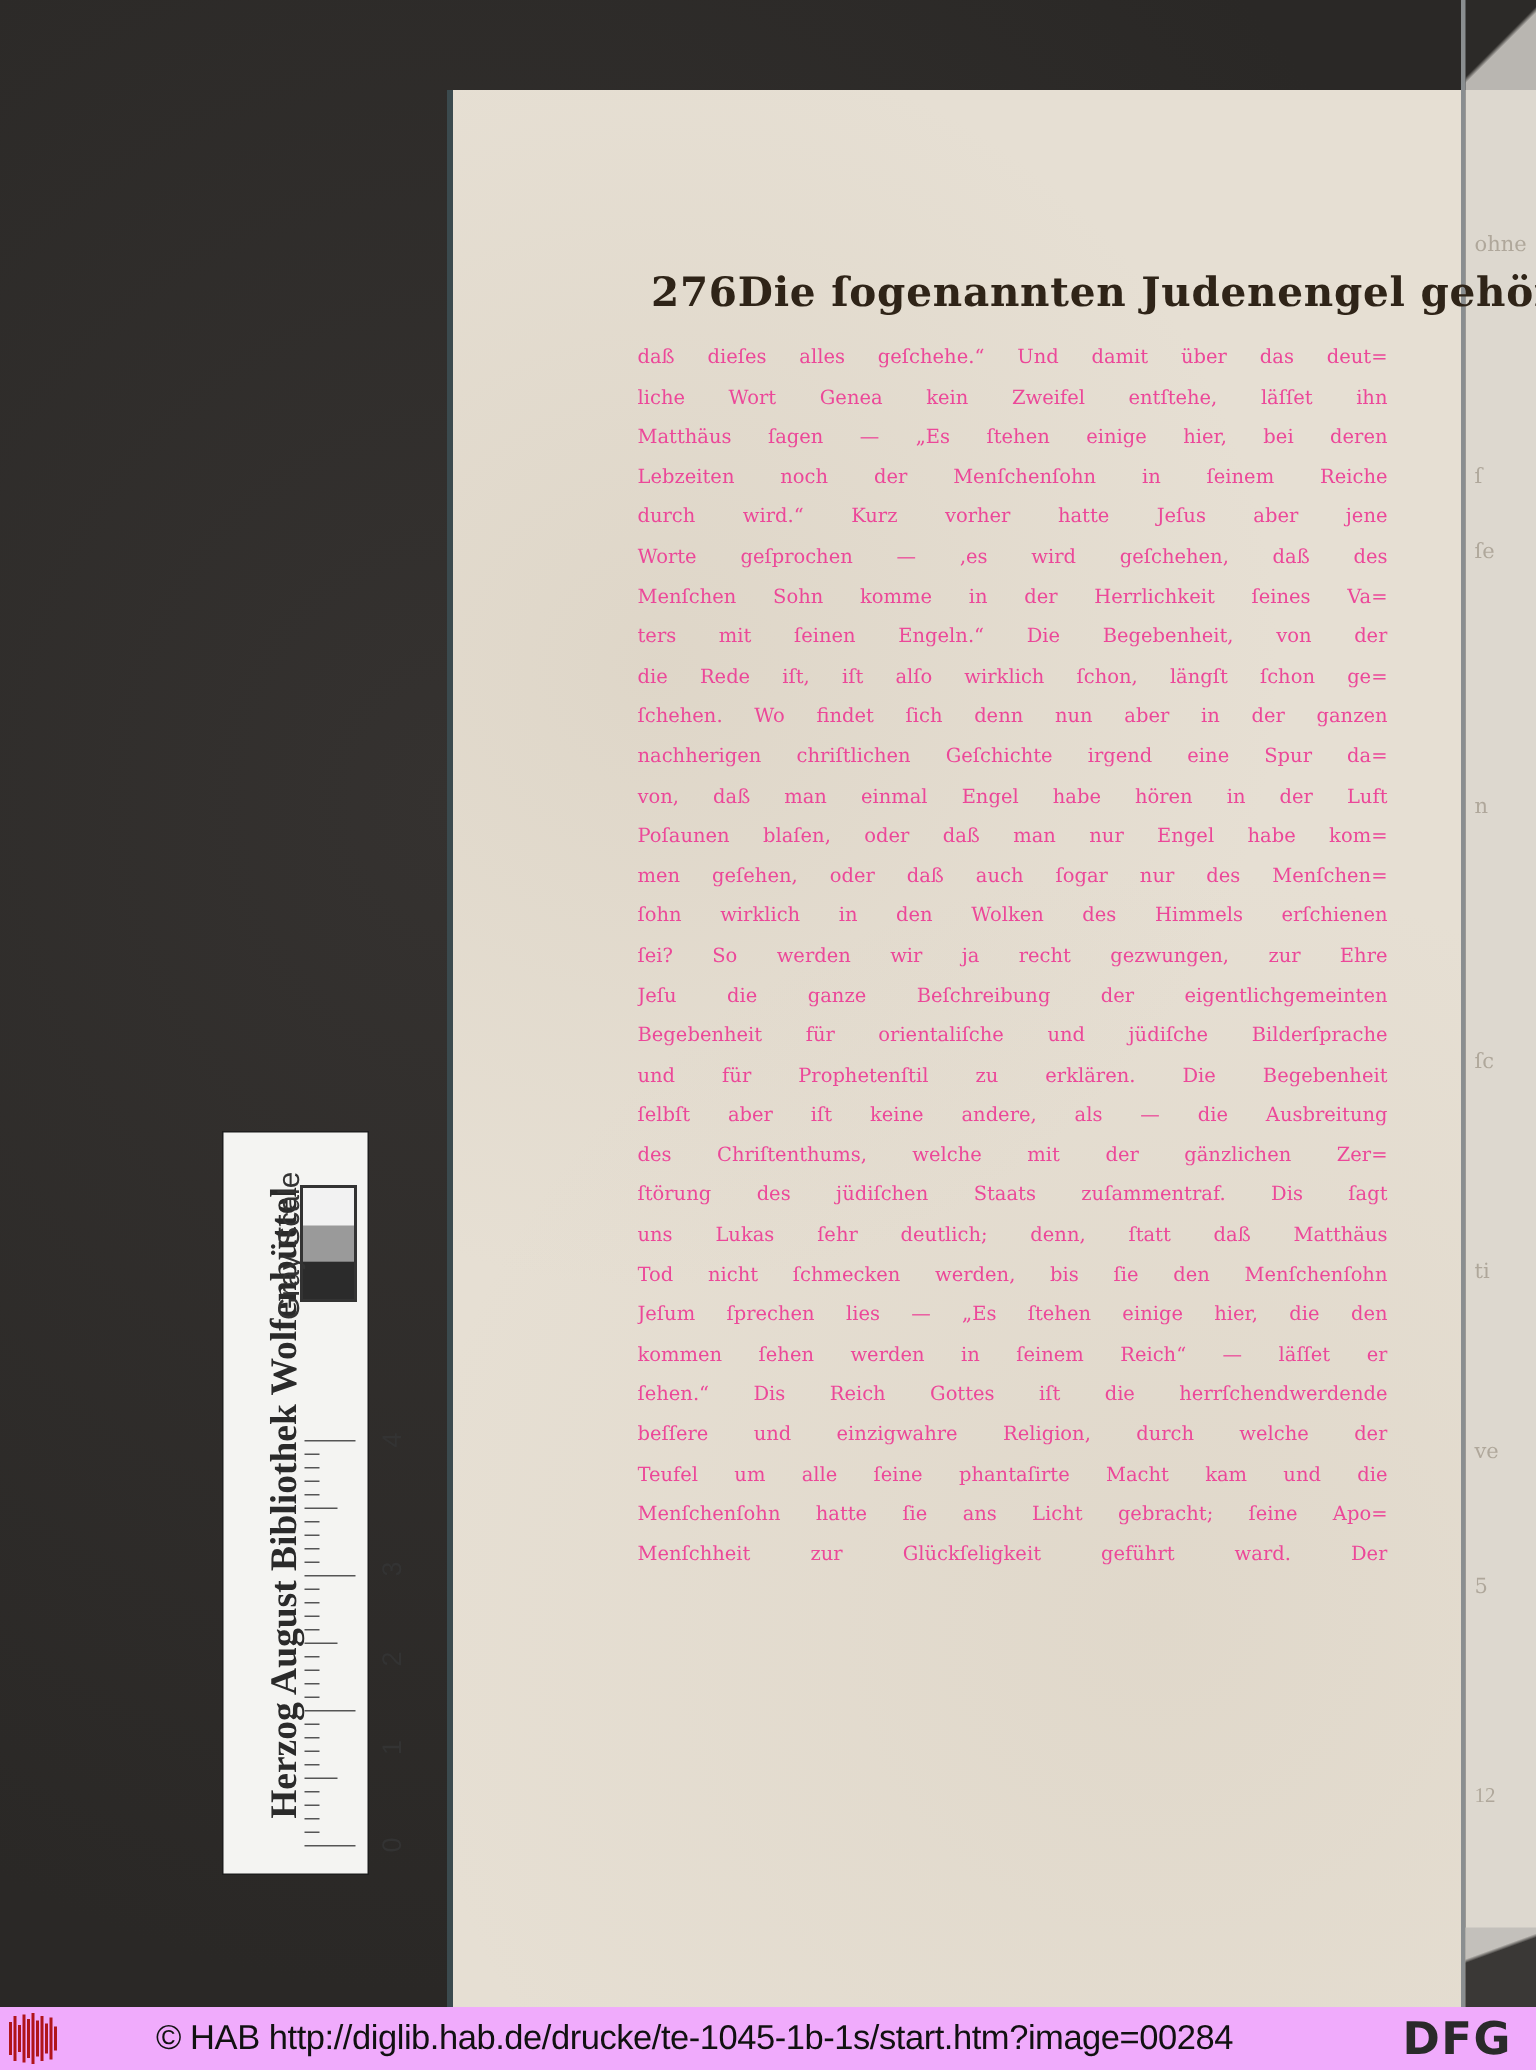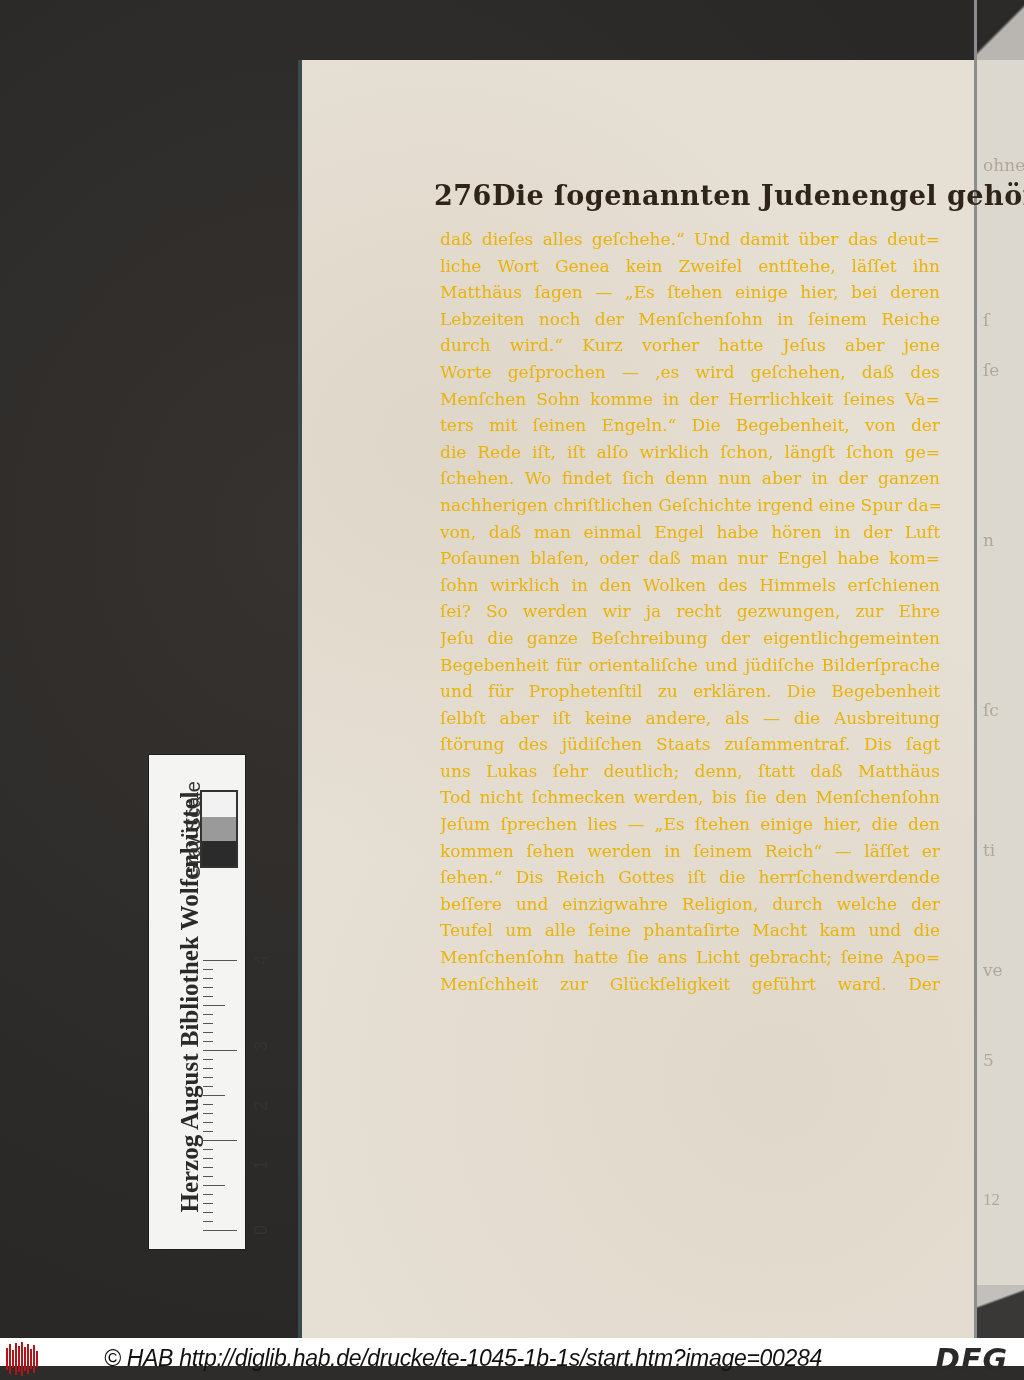--- a/index.html
+++ b/index.html
@@ -27,39 +27,39 @@
     position:absolute; left:974px; top:0; width:3px; height:1338px;
     background:#8a8e90;
   }
   .next-page {
     position:absolute; left:977px; top:60px; width:47px; height:1278px;
     background:#ddd8cf;
     overflow:hidden;
   }
   .next-page .ghost {
     position:absolute; left:6px; font-family:"DejaVu Serif", serif;
-    color:rgba(120,108,90,0.45); font-size:17px; white-space:nowrap;
+    color:rgba(120,108,90,0.45); font-size:14px; white-space:nowrap;
   }
   .top-corner {
     position:absolute; left:977px; top:0; width:47px; height:60px;
     background:linear-gradient(135deg, #2c2a28 0 48%, #b9b6b1 52% 100%);
   }
   .bottom-corner {
     position:absolute; left:977px; top:1285px; width:47px; height:53px;
     background:linear-gradient(160deg, #c3c0bb 0 30%, #3a3836 34% 100%);
   }
   .running-head {
     position:absolute; left:434px; top:180px; width:500px;
     font-size:27px; font-weight:bold; color:#2f2418; letter-spacing:0.5px;
     white-space:nowrap;
   }
   .running-head .pageno { }
   .body-text {
-    position:absolute; left:440px; top:226px; width:500px;
-    font-size:17px; line-height:26.6px; color:#eab308;
+    position:absolute; left:425px; top:226px; width:500px;
+    font-size:13px; line-height:26.6px; color:#ec4899;
   }
   .body-text .line {
     display:block; height:26.6px; white-space:nowrap;
     text-align:justify; text-align-last:justify;
     overflow:hidden;
   }
   .body-text .line.last { text-align-last:right; }
   .catchword { }
 
   
@@ -91,22 +91,22 @@
   .ruler .tick { position:absolute; left:0; height:1px; background:#555; }
   .ruler .num {
     position:absolute; left:48px; width:20px; height:16px;
     transform:rotate(-90deg);
     font-family:"Liberation Sans", sans-serif; font-size:18px; color:#333;
     text-align:center; line-height:16px;
   }
 
   
   .footer {
-    position:absolute; left:0; top:1338px; width:1024px; height:28px;
-    background:#ffffff; display:flex; align-items:center;font-style:italic;
+    position:absolute; left:0; top:1338px; width:1024px; height:42px;
+    background:#f0abfc; display:flex; align-items:center;
   }
   .footer .hab-logo {
     position:absolute; left:6px; top:4px; width:40px; height:34px;
     display:flex; gap:1px; align-items:center;
   }
   .footer .hab-logo span { display:block; width:2px; background:#b0151a; }
   .footer .credit {
     position:absolute; left:104px; top:7px;
     font-family:"Liberation Sans", sans-serif; font-size:23px; color:#111;
     letter-spacing:-0.3px; white-space:nowrap;
@@ -151,26 +151,28 @@
   <span class="line">Lebzeiten noch der Menſchenſohn in ſeinem Reiche</span>
   <span class="line">durch wird.“  Kurz vorher hatte Jeſus aber jene</span>
   <span class="line">Worte geſprochen — ‚es wird geſchehen, daß des</span>
   <span class="line">Menſchen Sohn komme in der Herrlichkeit ſeines Va=</span>
   <span class="line">ters mit ſeinen Engeln.“  Die Begebenheit, von der</span>
   <span class="line">die Rede iſt, iſt alſo wirklich ſchon, längſt ſchon ge=</span>
   <span class="line">ſchehen.  Wo findet ſich denn nun aber in der ganzen</span>
   <span class="line">nachherigen chriſtlichen Geſchichte irgend eine Spur da=</span>
   <span class="line">von, daß man einmal Engel habe hören in der Luft</span>
   <span class="line">Poſaunen blaſen, oder daß man nur Engel habe kom=</span>
+  <span class="line">men geſehen, oder daß auch ſogar nur des Menſchen=</span>
   <span class="line">ſohn wirklich in den Wolken des Himmels erſchienen</span>
   <span class="line">ſei?  So werden wir ja recht gezwungen, zur Ehre</span>
   <span class="line">Jeſu die ganze Beſchreibung der eigentlichgemeinten</span>
   <span class="line">Begebenheit für orientaliſche und jüdiſche Bilderſprache</span>
   <span class="line">und für Prophetenſtil zu erklären.  Die Begebenheit</span>
   <span class="line">ſelbſt aber iſt keine andere, als — die Ausbreitung</span>
+  <span class="line">des Chriſtenthums, welche mit der gänzlichen Zer=</span>
   <span class="line">ſtörung des jüdiſchen Staats zuſammentraf.  Dis ſagt</span>
   <span class="line">uns Lukas ſehr deutlich; denn, ſtatt daß Matthäus</span>
   <span class="line">Tod nicht ſchmecken werden, bis ſie den Menſchenſohn</span>
   <span class="line">Jeſum ſprechen lies — „Es ſtehen einige hier, die den</span>
   <span class="line">kommen ſehen werden in ſeinem Reich“ — läſſet er</span>
   <span class="line">ſehen.“  Dis Reich Gottes iſt die herrſchendwerdende</span>
   <span class="line">beſſere und einzigwahre Religion, durch welche der</span>
   <span class="line">Teufel um alle ſeine phantaſirte Macht kam und die</span>
   <span class="line">Menſchenſohn hatte ſie ans Licht gebracht; ſeine Apo=</span>
   <span class="line">Menſchheit zur Glückſeligkeit geführt ward.  Der</span>

